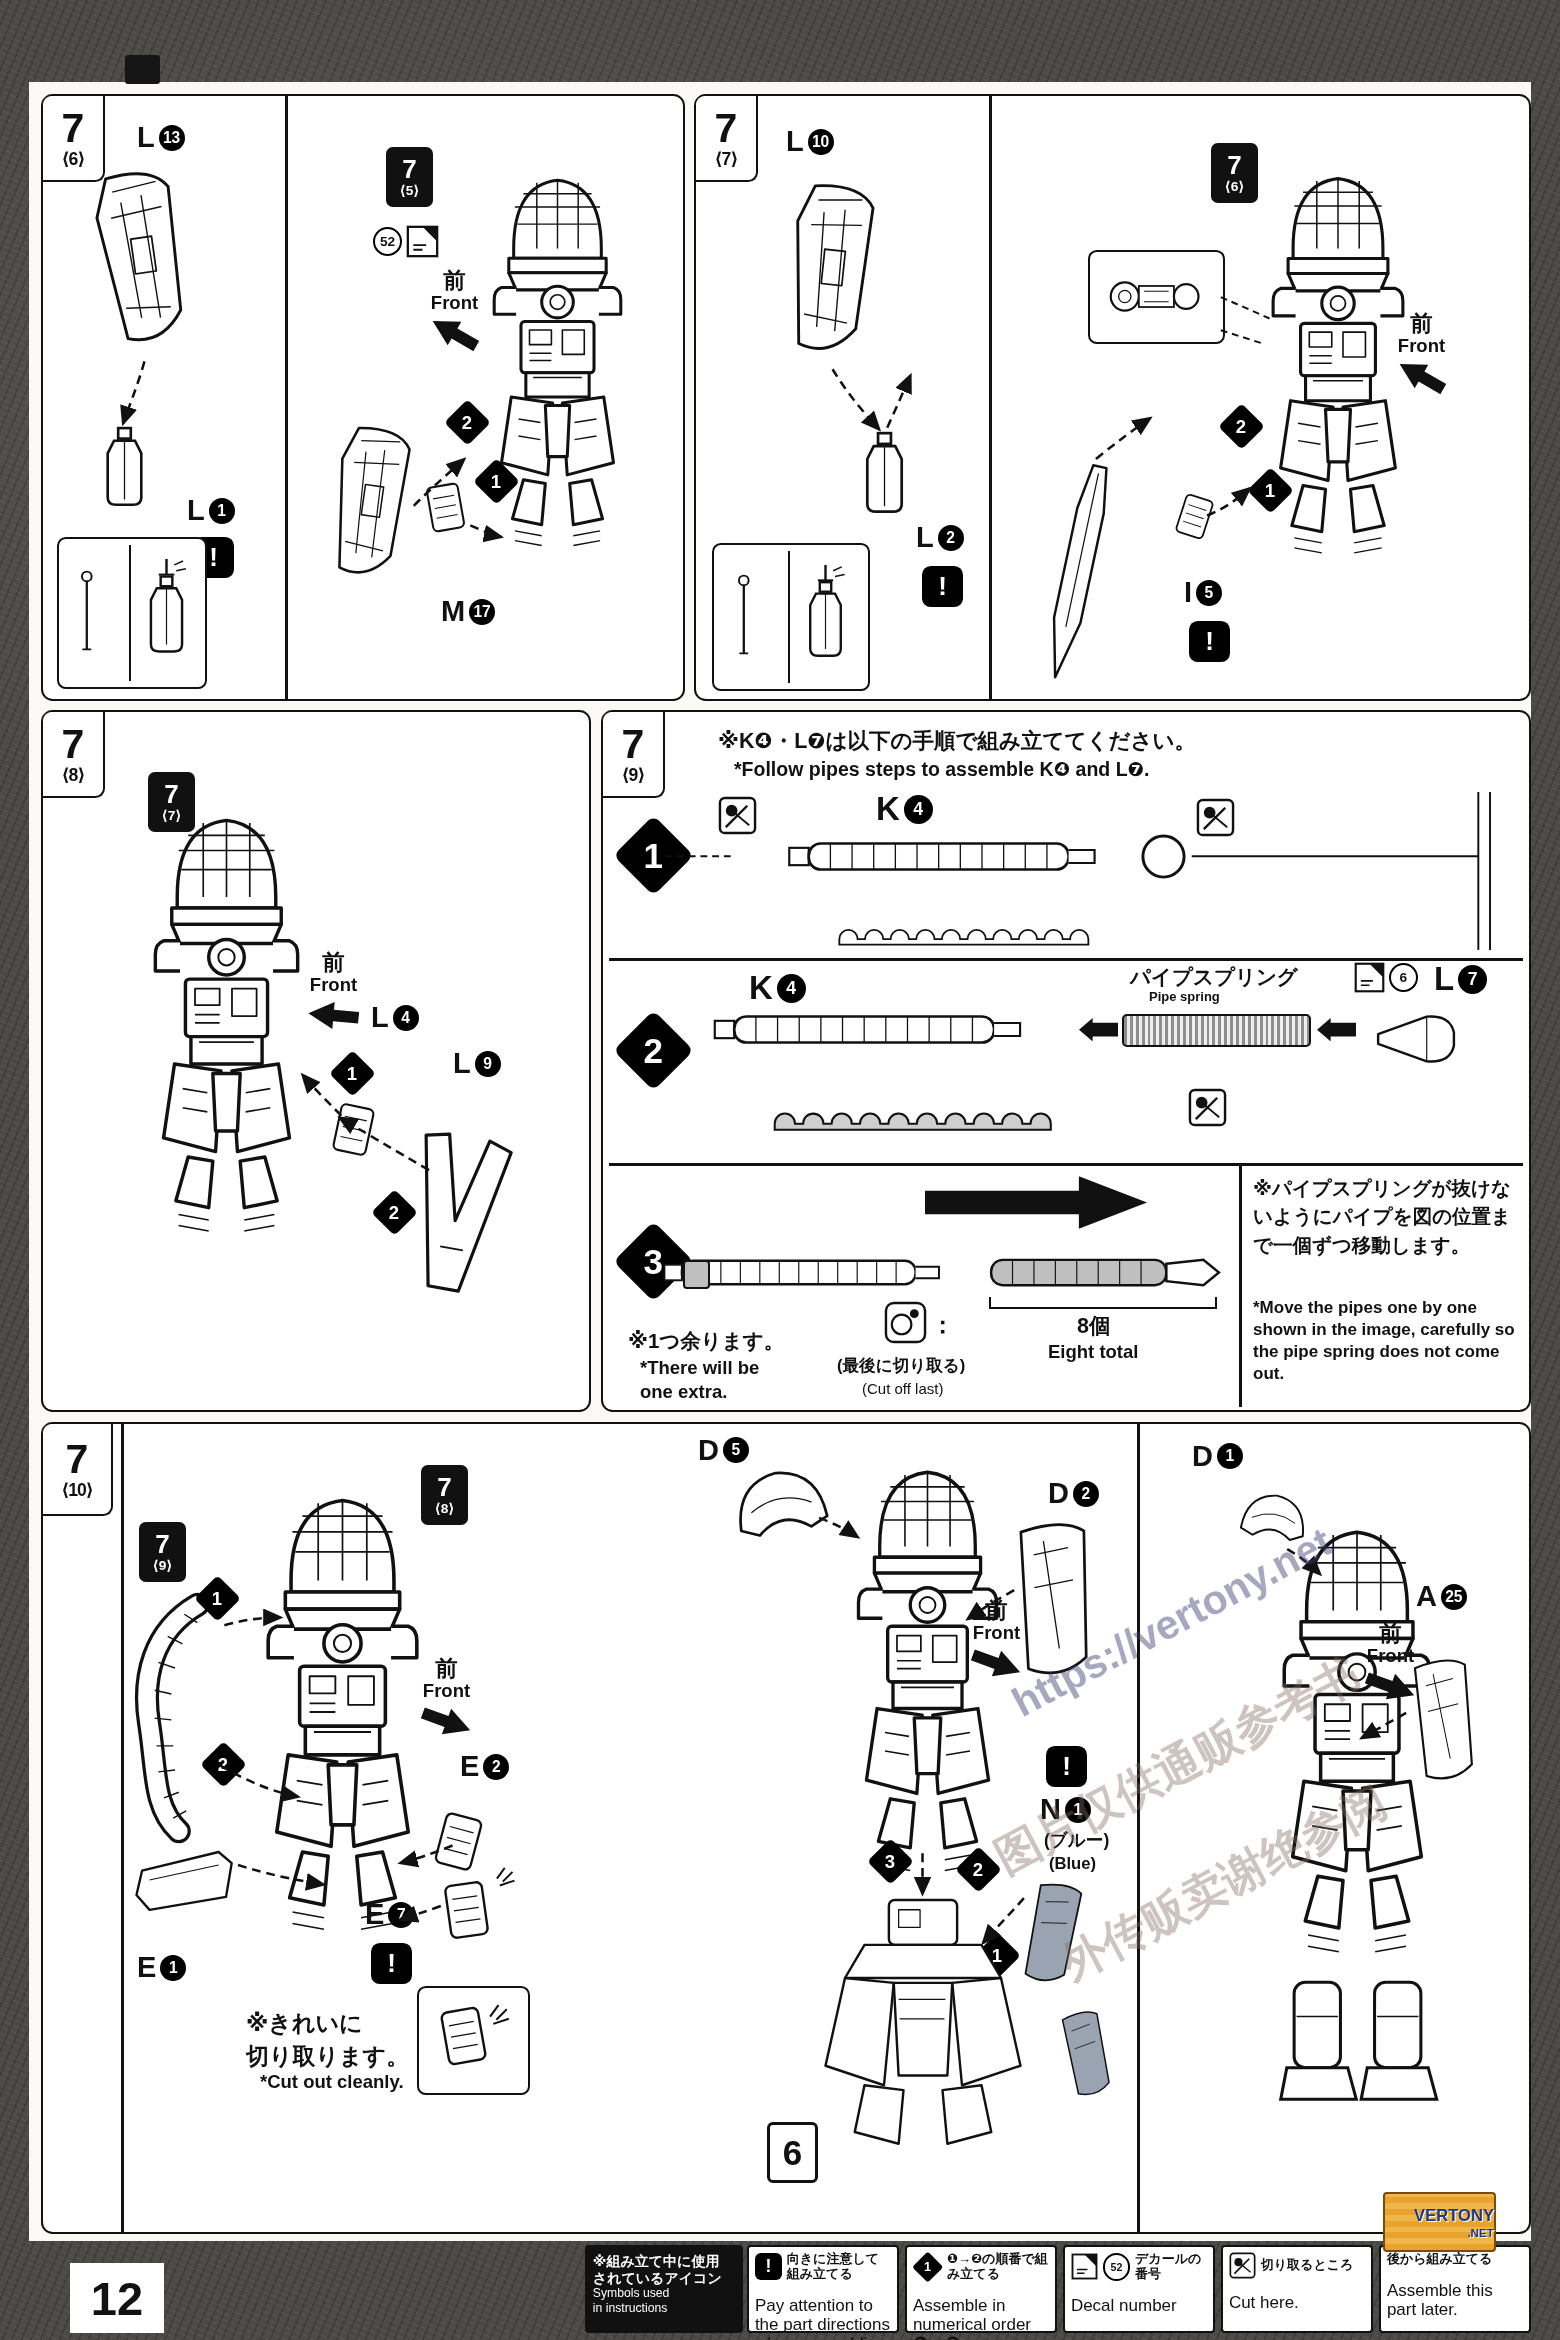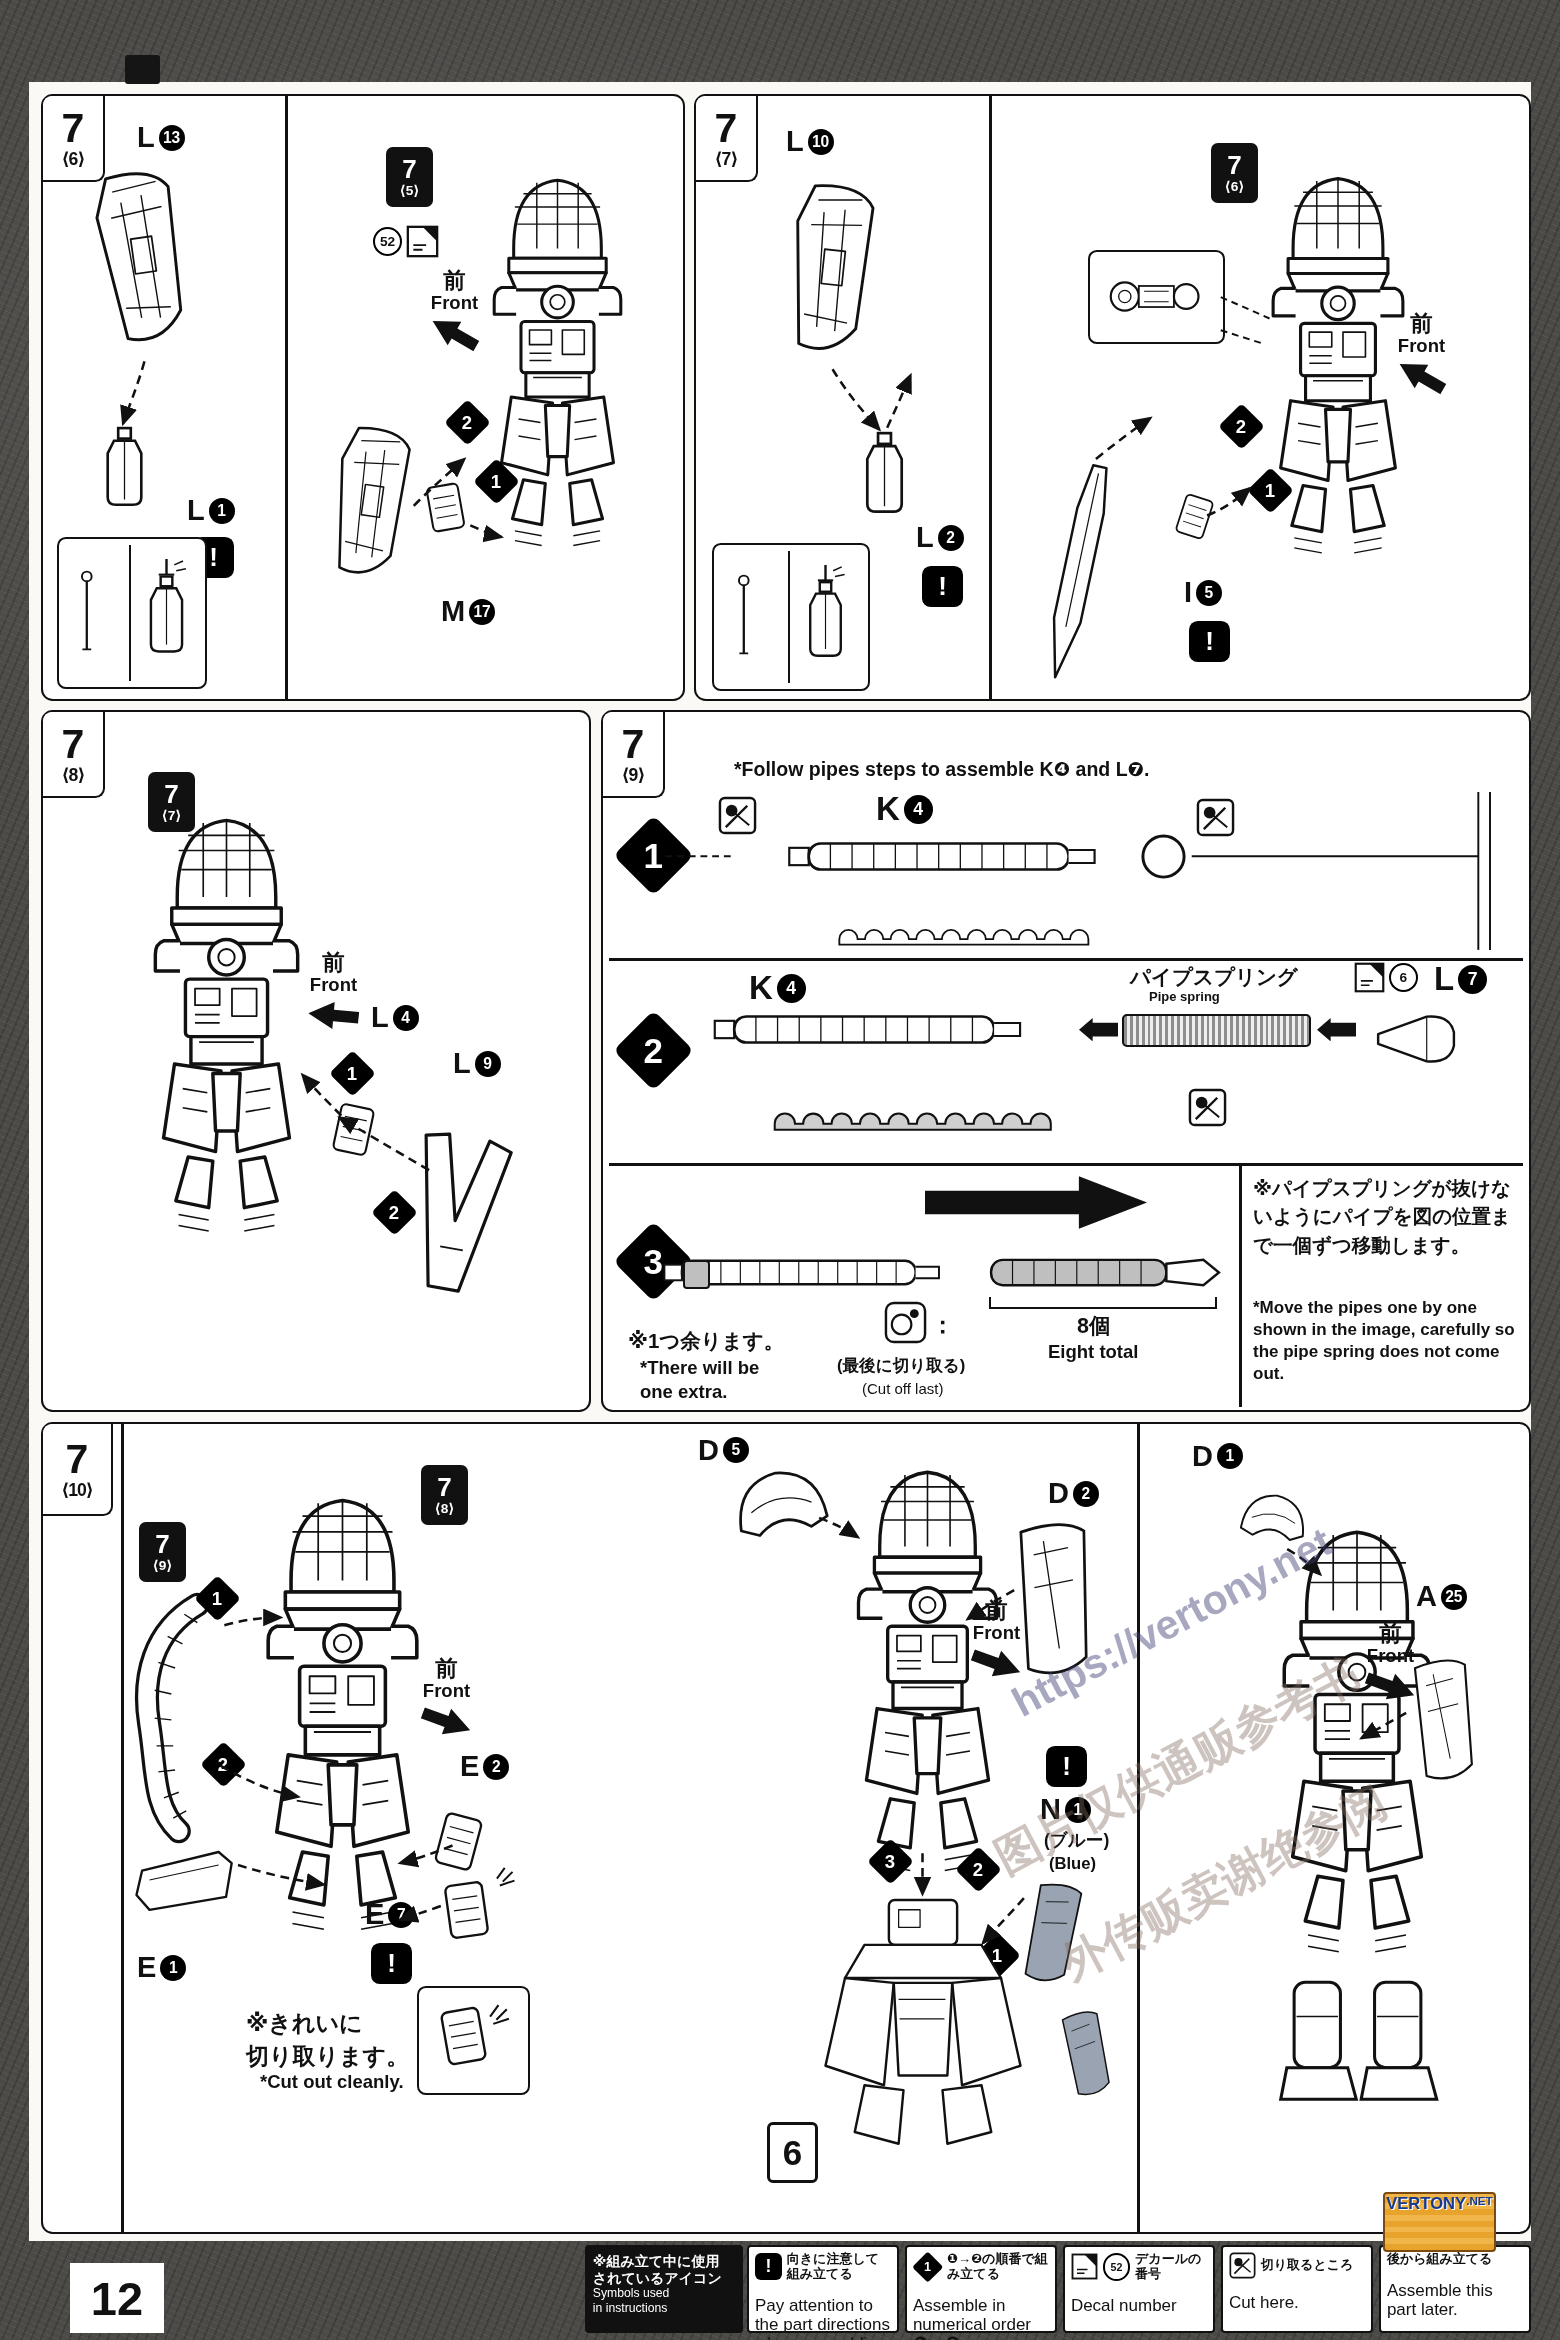--- a/index.html
+++ b/index.html
@@ -72,21 +72,21 @@
     display:flex;align-items:center;justify-content:center;margin:2.9px 3.9px}
   .li-diamond>span{transform:rotate(-45deg);color:#fff;font-size:12.7px;font-weight:bold}
   .li-decnum{width:23.4px;height:23.4px;border-radius:50%;border:2px solid #000;display:flex;align-items:center;
     justify-content:center;font-size:10.7px;font-weight:bold;flex:0 0 auto}
   .li-jp{font-size:13px;font-weight:bold;line-height:1.15}
   .li-en{font-size:17px;line-height:1.12;margin-top:14px}
   .pagenum{position:absolute;left:70px;top:2263px;width:94px;height:70px;background:#fff;
     display:flex;align-items:center;justify-content:center;font-size:47px;font-weight:bold}
   .logo{position:absolute;left:1383px;top:2192px;width:113px;height:60px;box-sizing:border-box;
     background:repeating-linear-gradient(0deg,#e8a32d 0 5.9px,#f0b64a 5.9px 11.7px);
-    border:2.9px solid #7a4a10;border-radius:3.9px;display:flex;flex-direction:row;align-items:flex-start;justify-content:center}
+    border:2.9px solid #7a4a10;border-radius:3.9px;display:flex;flex-direction:column;align-items:flex-end;justify-content:center}
   .logo-l1{font-size:16.6px;font-weight:bold;color:#173a8f;text-shadow:1px 1px 0 #fff}
   .logo-l2{font-size:11.7px;font-weight:bold;color:#173a8f;text-shadow:1px 1px 0 #fff}
   .notch{position:absolute;left:125px;top:55px;width:35px;height:29px;background:#151515;border-radius:2.9px}
 </style>
 </head>
 <body>
 
 <div class="stage">
 
 <svg width="0" height="0" style="position:absolute" aria-hidden="true">
@@ -491,20 +491,21 @@
     <path class="dash" d="M306,414 C290,398 278,386 266,372"></path>
     <path class="dash" d="M396,470 C358,448 328,430 304,416"></path>
   </svg>
 </div>
 
 <div class="panel" style="left:601px;top:710px;width:926px;height:698px">
   <div class="corner">
     <span class="c-num">7</span>
     <span class="c-sub">⟨9⟩</span>
   </div>
+  <div class="jp" style="left:115px;top:13.7px;font-size:21.5px">※K❹・L❼は以下の手順で組み立ててください。</div>
   <div class="en" style="left:131px;top:45px;font-size:19.5px;font-weight:bold">*Follow pipes steps to assemble K❹ and L❼.</div>
   <div class="hdiv" style="top:246px"></div>
   <div class="hdiv" style="top:451px"></div>
 
   <div class="diamond lg" style="left:21.5px;top:115px">
         <span>1</span>
       </div>
   <svg class="abs" style="left:115px;top:84px" width="39" height="39" viewBox="0 0 40 40">
         <use href="#sym-cut"></use>
       </svg>

